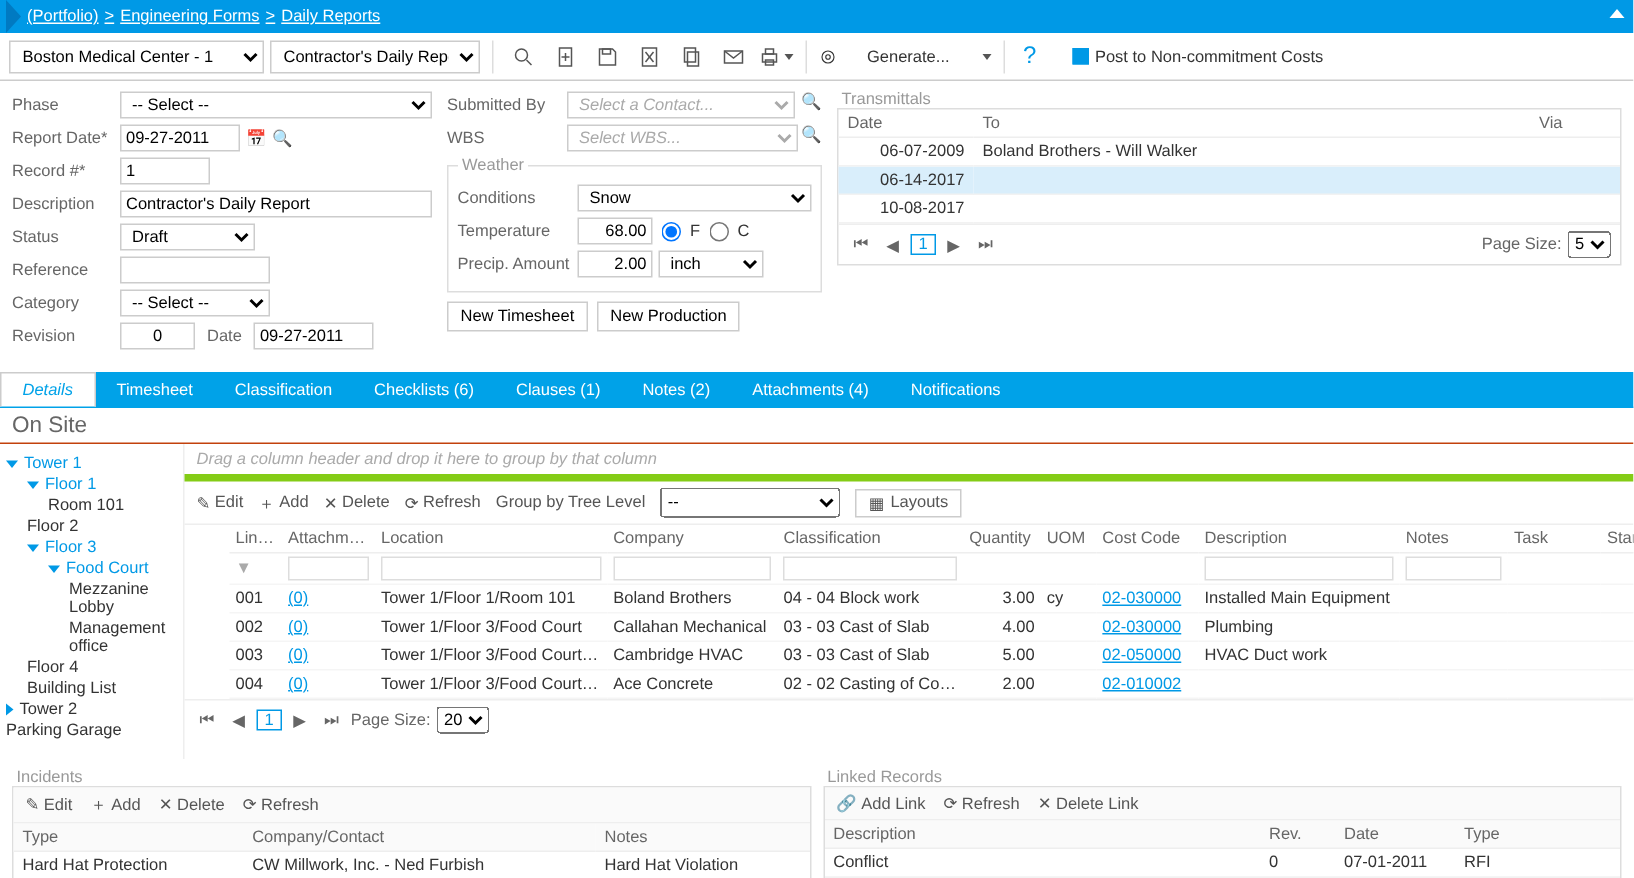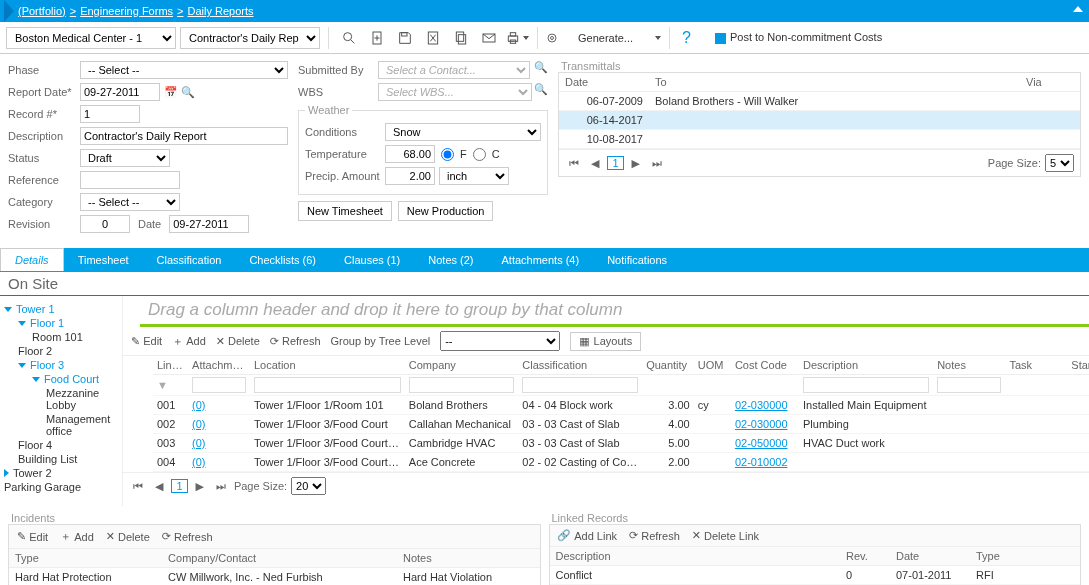--- a/index.html
+++ b/index.html
@@ -56,21 +56,21 @@
 .tree-pane .tw { width: 0; height: 0; display: inline-block; }
 .tree-pane .tw.open { border-left: 4px solid transparent; border-right: 4px solid transparent; border-top: 5px solid #0099e6; }
 .tree-pane .tw.closed { border-top: 4px solid transparent; border-bottom: 4px solid transparent; border-left: 5px solid #0099e6; }
 .tree-pane .lbl { flex: 1; }
 .tree-pane .ind1 { padding-left: 14px; }
 .tree-pane .ind2 { padding-left: 28px; }
 .tree-pane .ind3 { padding-left: 42px; }
 .tree-pane .blue { color: #0099e6; }
 
 .grid-pane { flex: 1; display: flex; flex-direction: column; }
-.group-bar { color: #aaa; font-style: italic; padding: 4px 8px; border-bottom: 3px solid #84cc16; font-size: 17px; margin-left: 17px; }
+.group-bar { color: #aaa; font-style: italic; padding: 4px 8px; border-bottom: 5px solid #84cc16; font-size: 11px; }
 .grid-toolbar { display: flex; align-items: center; gap: 10px; padding: 4px 8px; border-bottom: 1px solid #eee; font-size: 11px; color: #555; }
 .grid-toolbar .gt-btn { display: flex; align-items: center; gap: 3px; cursor: pointer; }
 .grid-toolbar select { font-size: 11px; height: 20px; }
 .layouts-btn { border: 1px solid #ccc; padding: 2px 8px; display: flex; align-items: center; gap: 4px; cursor: pointer; }
 .grid-table { width: 100%; border-collapse: collapse; font-size: 11px; table-layout: fixed; margin-left: 30px; }
 .grid-table th { text-align: left; font-weight: normal; color: #666; padding: 3px 4px; border-bottom: 1px solid #eee; overflow: hidden; white-space: nowrap; text-overflow: ellipsis; }
 .grid-table td { padding: 3px 4px; border-bottom: 1px solid #f5f5f5; overflow: hidden; white-space: nowrap; text-overflow: ellipsis; }
 .filter-row td { padding: 2px 4px; }
 .filter-row input { width: 100%; height: 16px; font-size: 10px; border: 1px solid #ddd; }
 .funnel { display: inline-block; width: 10px; height: 10px; color: #aaa; }

